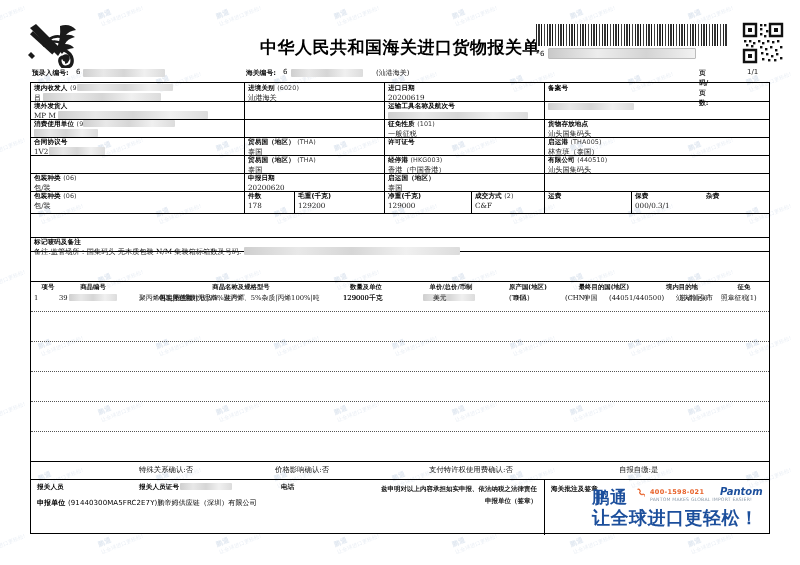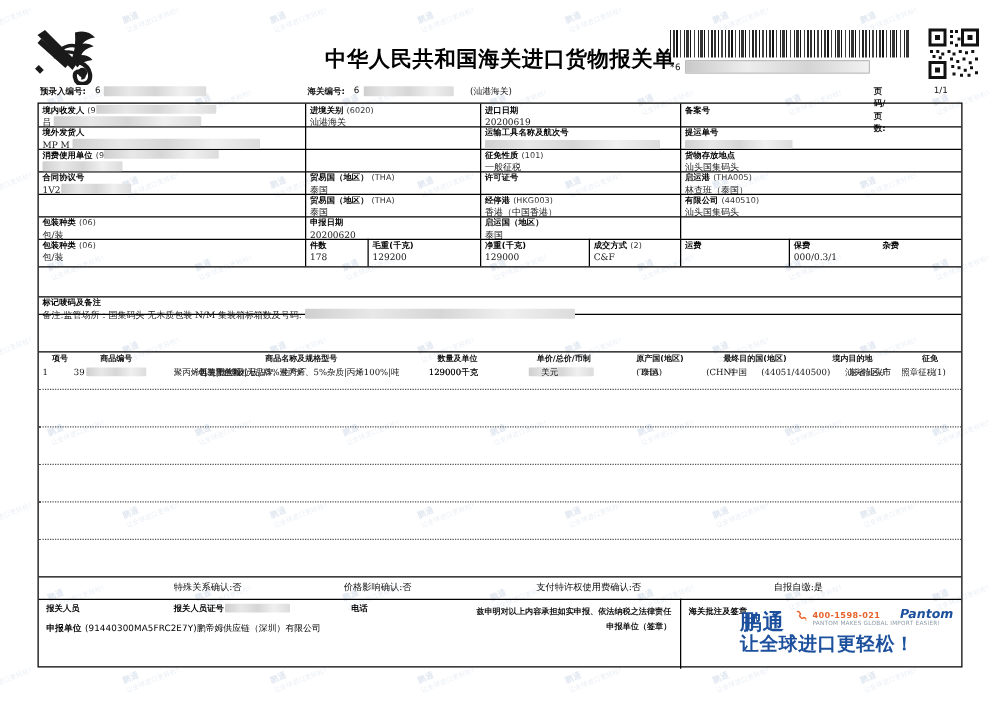--- a/index.html
+++ b/index.html
@@ -67,21 +67,21 @@
   .bconf{position:absolute;font-size:6.6px;font-weight:bold;}
   .bconf span{font-weight:normal;font-family:"DejaVu Serif","Liberation Serif",serif;font-size:7.4px;text-align:center;}
 
   
   #brand{position:absolute;left:592px;top:486px;width:172px;height:46px;}
   #brand-cn1{position:absolute;left:0;top:0;font-size:17px;font-weight:bold;color:#1c4f9c;
     font-family:"DejaVu Serif","Liberation Serif",serif;letter-spacing:1px;}
   #brand-phone{position:absolute;left:58px;top:2px;font-size:6.5px;color:#e8622a;font-weight:bold;letter-spacing:.3px;}
   #brand-en{position:absolute;left:128px;top:0px;font-size:10px;color:#1c4f9c;font-weight:bold;font-style:italic;}
   #brand-tag{position:absolute;left:58px;top:11px;font-size:4.6px;color:#8d9aa8;letter-spacing:.2px;}
-  #brand-cn2{position:absolute;left:0;top:20px;font-size:15px;font-weight:bold;color:#1c4f9c;
+  #brand-cn2{position:absolute;left:0;top:20px;font-size:18px;font-weight:bold;color:#1c4f9c;
     font-family:"DejaVu Serif","Liberation Serif",serif;letter-spacing:.5px;}
 </style>
 </head>
 <body>
 
 <div id="watermark">
     <div class="wm" style="left: -20px; top: 4px;">
       <b>鹏通</b>
       <i>让全球进口更轻松!</i>
     </div>
@@ -472,21 +472,20 @@
 
     <div class="cell" style="left:514px;top:0;width:224px;height:18px">
       <span class="lab">备案号</span>
       <span class="val"></span>
     </div>
     <div class="cell" style="left:354px;top:18px;width:159px;height:32px">
       <span class="lab">运输工具名称及航次号</span>
       <span class="val"><span class="redact" style="width:140px;height:7px"></span></span>
     </div>
     <div class="cell" style="left:514px;top:18px;width:224px;height:18px">
-      <span class="lab">提运单号</span>
       <span class="val"><span class="redact" style="width:86px;height:7px"></span></span>
     </div>
 
     <div class="cell" style="left:0;top:36px;width:213px;height:18px">
       <span class="lab"><span>消费使用单位</span> <span class="code">(9</span><span class="redact" style="width:92px;height:7px"></span></span>
       <span class="val"><span class="redact" style="width:64px;height:8px"></span></span>
     </div>
     <div class="cell" style="left:354px;top:36px;width:159px;height:18px">
       <span class="lab"><span>征免性质</span> <span class="code">(101)</span></span>
       <span class="val">一般征税</span>

